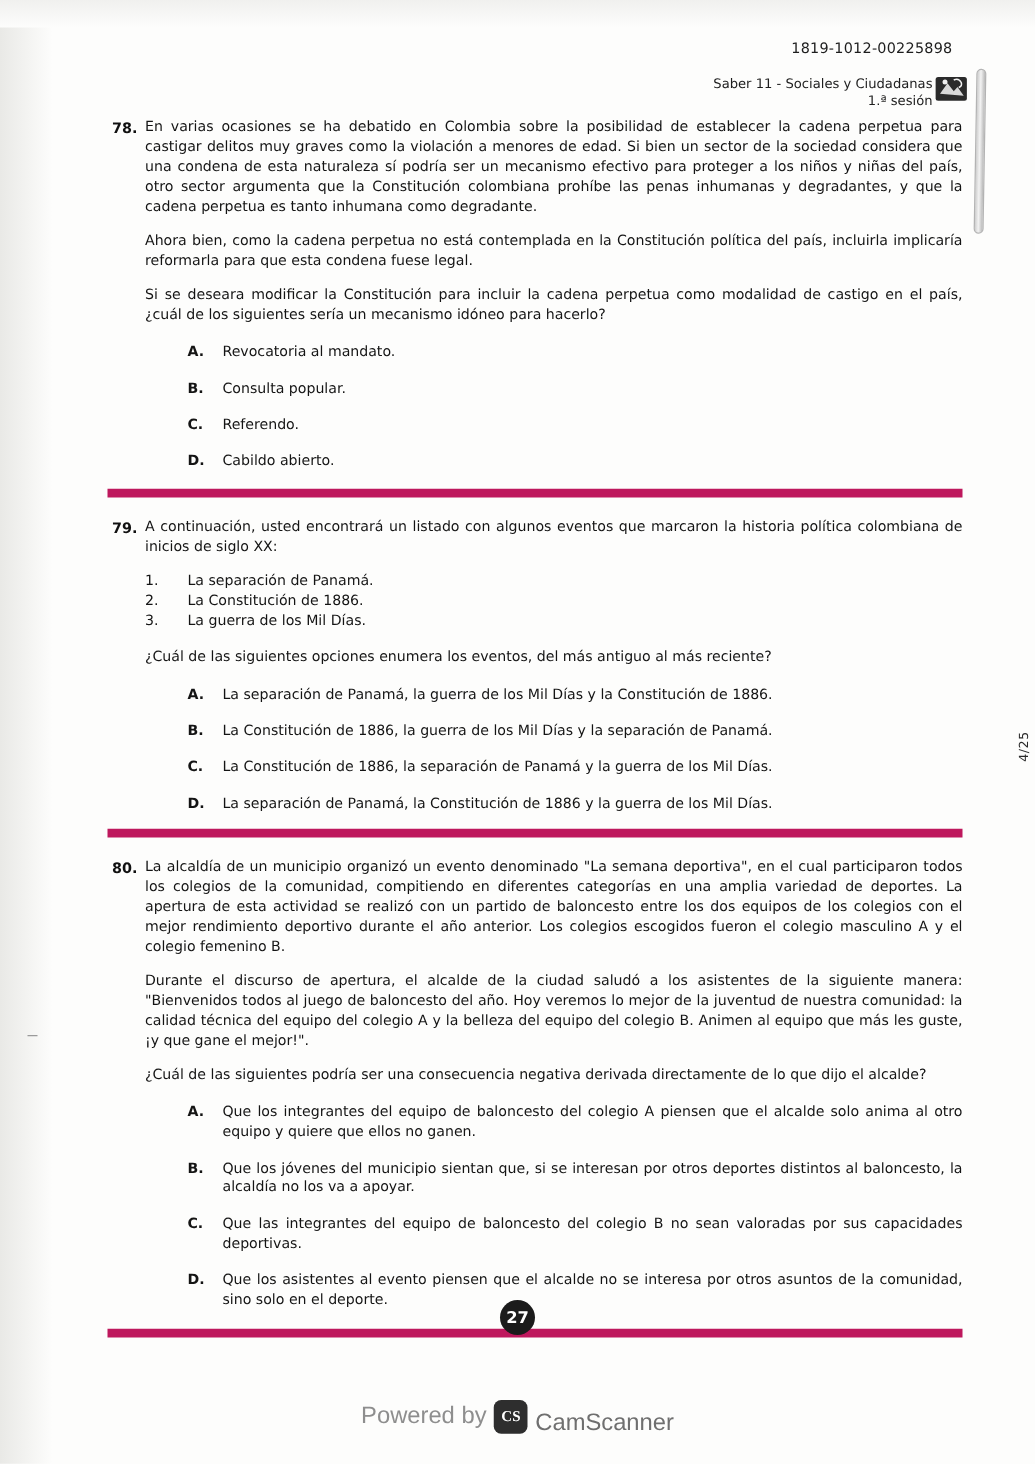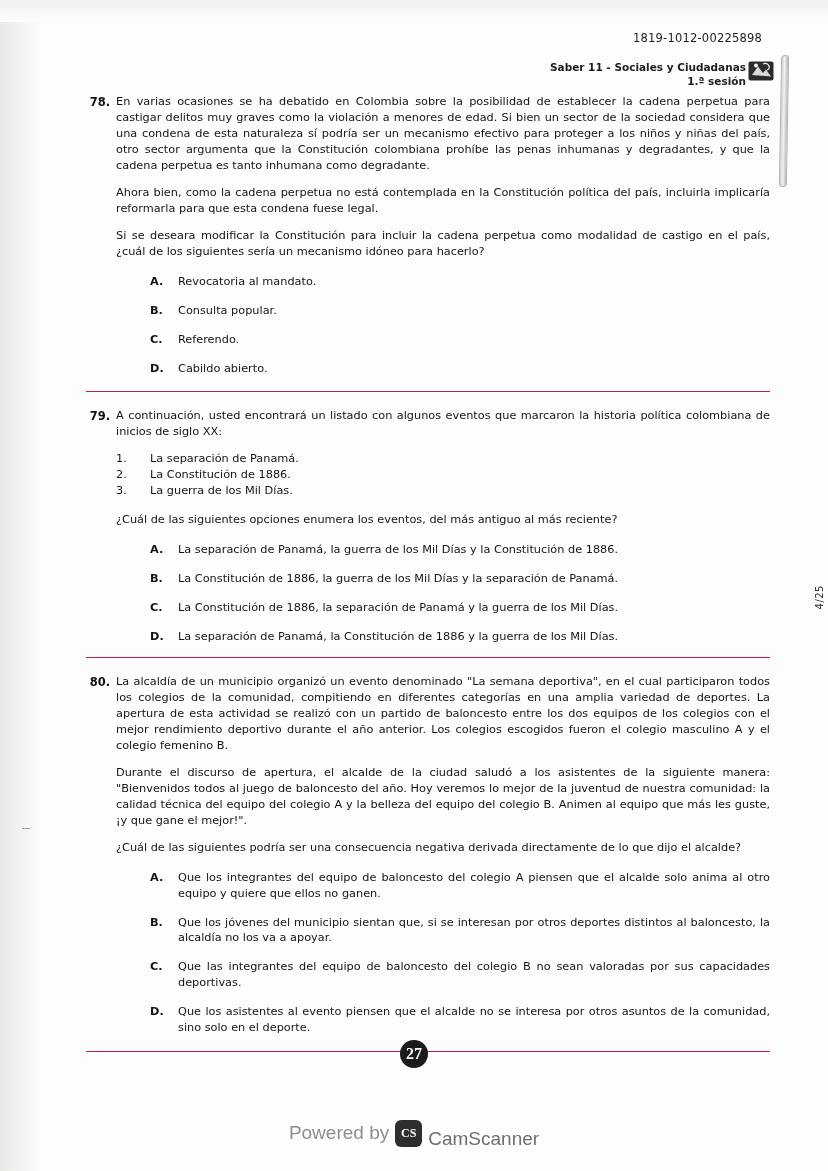--- a/index.html
+++ b/index.html
@@ -45,21 +45,21 @@
     right: 66px;
     font-size: 11.5px;
     letter-spacing: 0.2px;
     color: #1d1d1d;
   }
   .doc-test-line {
     position: absolute;
     top: 60px;
     right: 82px;
     font-size: 10.5px;
-    font-weight: bold;
+    font-weight: normal;
     color: #1d1d1d;
     text-align: right;
     line-height: 1.35;
   }
   .doc-session {
     display: block;
     text-align: right;
   }
 
   
@@ -107,21 +107,21 @@
     position: absolute;
     left: 86px;
     top: 92px;
     width: 684px;
   }
   .qblock {
     position: relative;
     padding: 0 0 12px 0;
   }
   .qblock.ruled {
-    border-bottom: 1px solid #be185d;
+    border-bottom: 7px solid #be185d;
   }
   .qrow {
     display: flex;
     align-items: flex-start;
   }
   .qnum {
     flex: 0 0 auto;
     width: 24px;
     font-weight: bold;
     font-size: 11.5px;
@@ -183,26 +183,25 @@
   .page-badge {
     position: absolute;
     left: 50%;
     transform: translateX(-50%);
     top: 1040px;
     width: 28px;
     height: 28px;
     border-radius: 50%;
     background: #1b1b1b;
     color: #ffffff;
-    font-size: 16px;
+    font-size: 13px;
     font-weight: bold;
     display: flex;
     align-items: center;
     justify-content: center;
-    font-family: Liberation Serif, serif;
   }
 
   
   .footer {
     position: absolute;
     left: 0;
     right: 0;
     bottom: 18px;
     height: 40px;
     display: flex;

